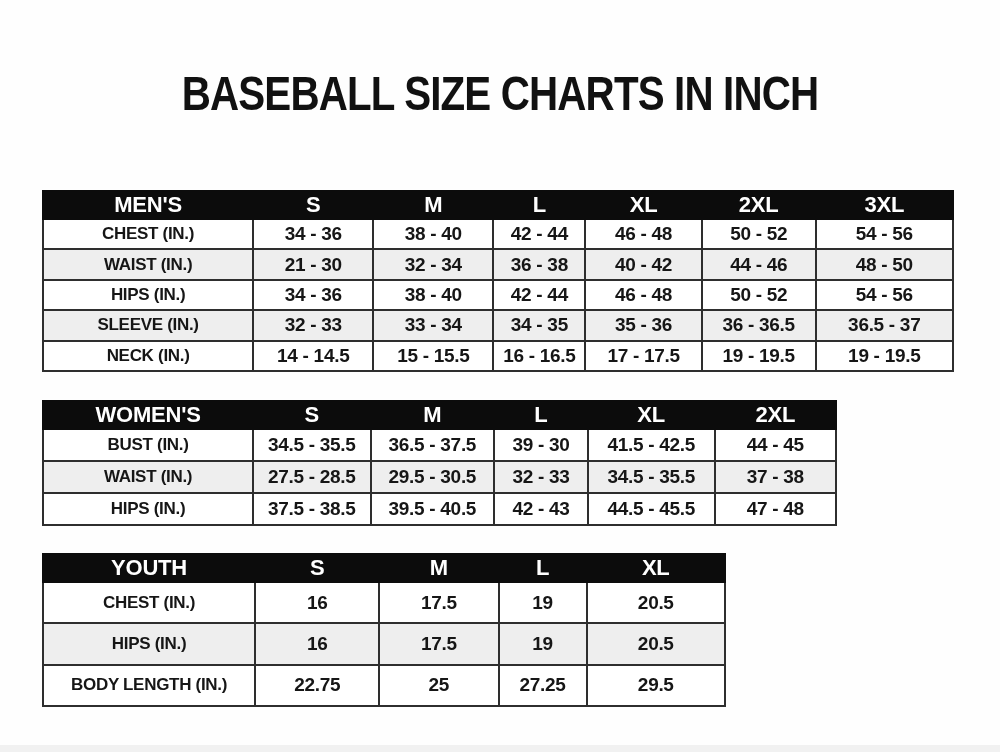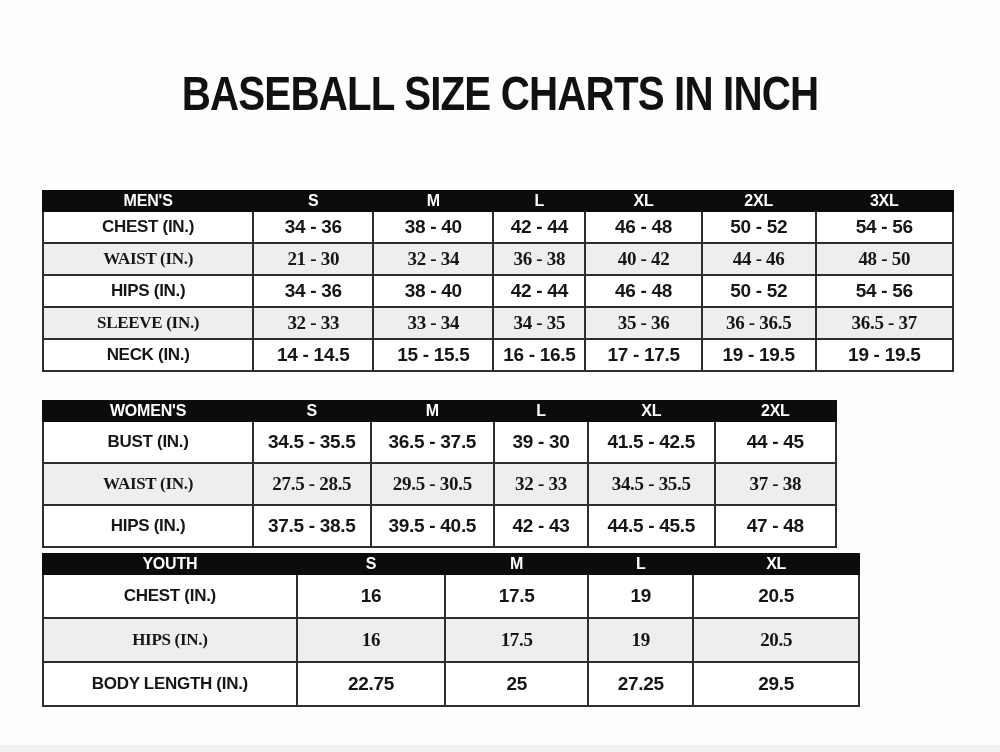--- a/index.html
+++ b/index.html
@@ -44,41 +44,40 @@
     text-align:center;
     vertical-align:middle;
     padding:0 2px;
     overflow:hidden;
     white-space:nowrap;
   }
   table.size-table th{
     background:var(--header-bg);
     color:var(--header-text);
     font-weight:700;
-    font-size:16px;
+    font-size:22px;
     letter-spacing:-0.2px;
     border-color:#0c0c0c;
   }
   table.size-table td{
     background:var(--row-bg);
     color:#161616;
     font-weight:700;
     letter-spacing:-0.3px;
     font-size:19px;
   }
   table.size-table td.row-label{
     font-size:17px;
   }
   table.size-table tr.alt td{
     background:var(--row-alt-bg);
-    font-family:Liberation Serif, serif;
   }
   #mens-table  {left:42px; top:190px; width:912px; height:182px;}
-  #womens-table{left:42px; top:400px; width:795px; height:148px;}
-  #youth-table {left:42px; top:553px; width:818px; height:154px;}
+  #womens-table{left:42px; top:400px; width:795px; height:126px;}
+  #youth-table {left:42px; top:553px; width:684px; height:154px;}
   .bottom-edge{
     position:absolute;
     left:0;right:0;bottom:0;
     height:7px;
     background:#f1f1f1;
   }
 </style>
 </head>
 <body>
 

